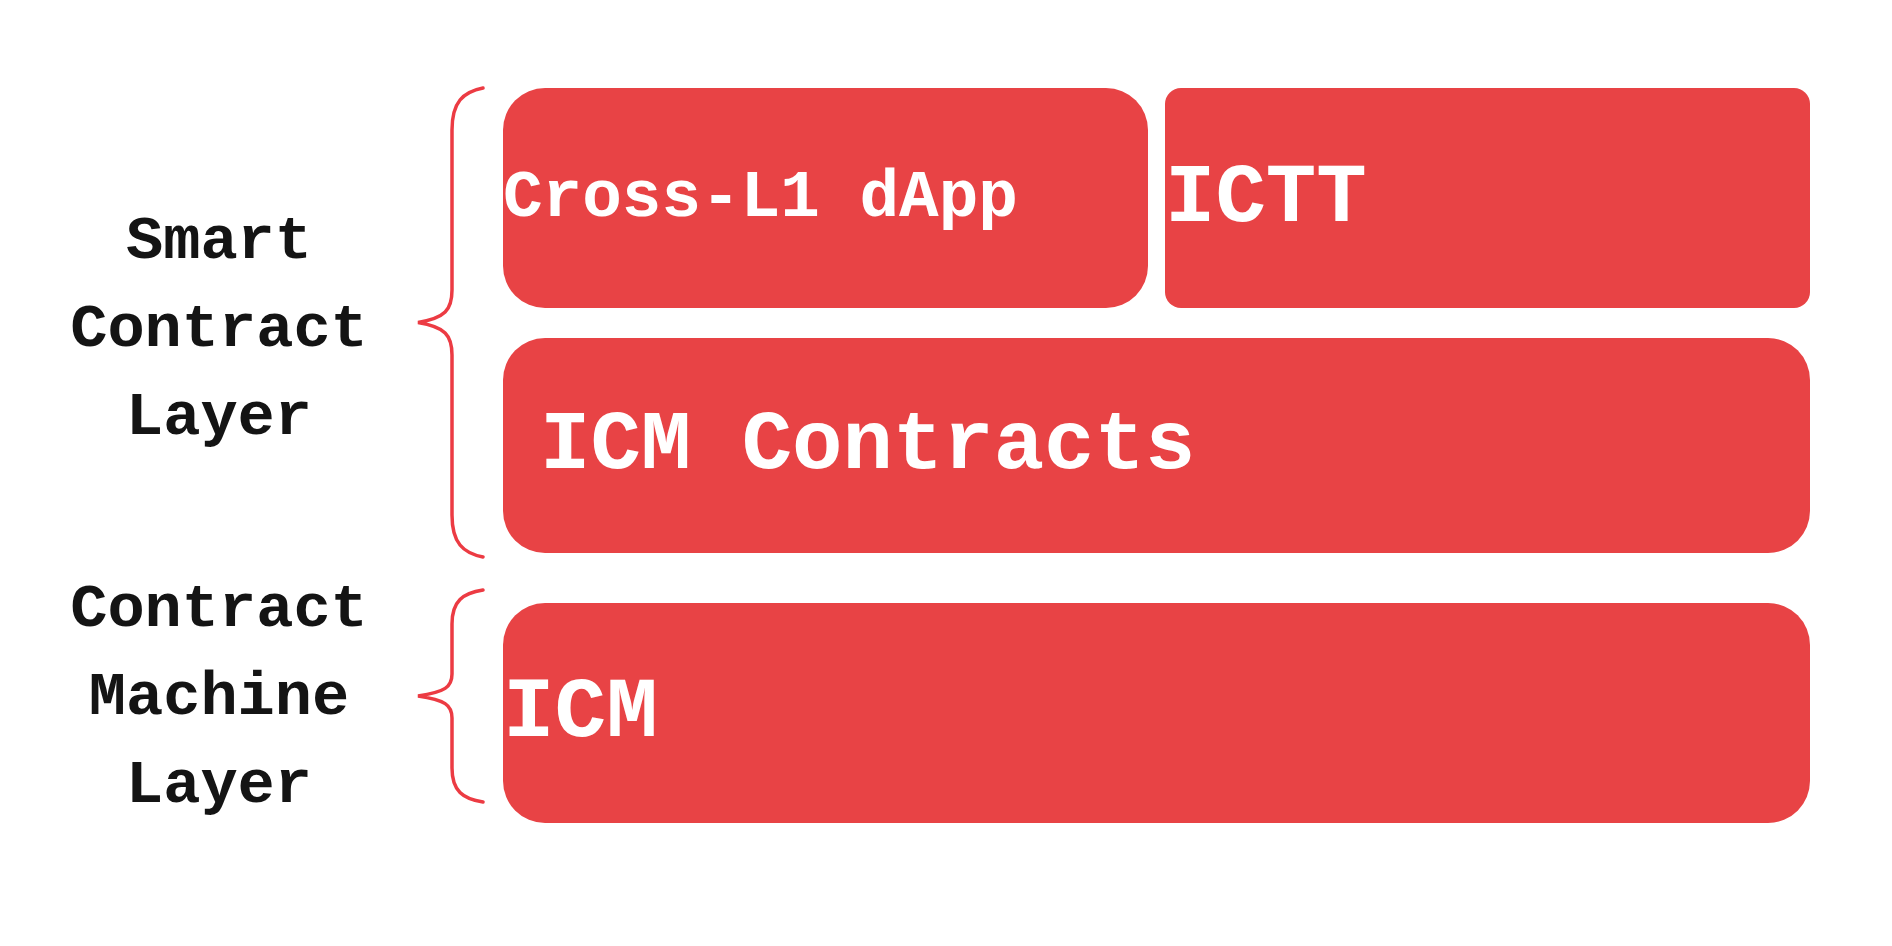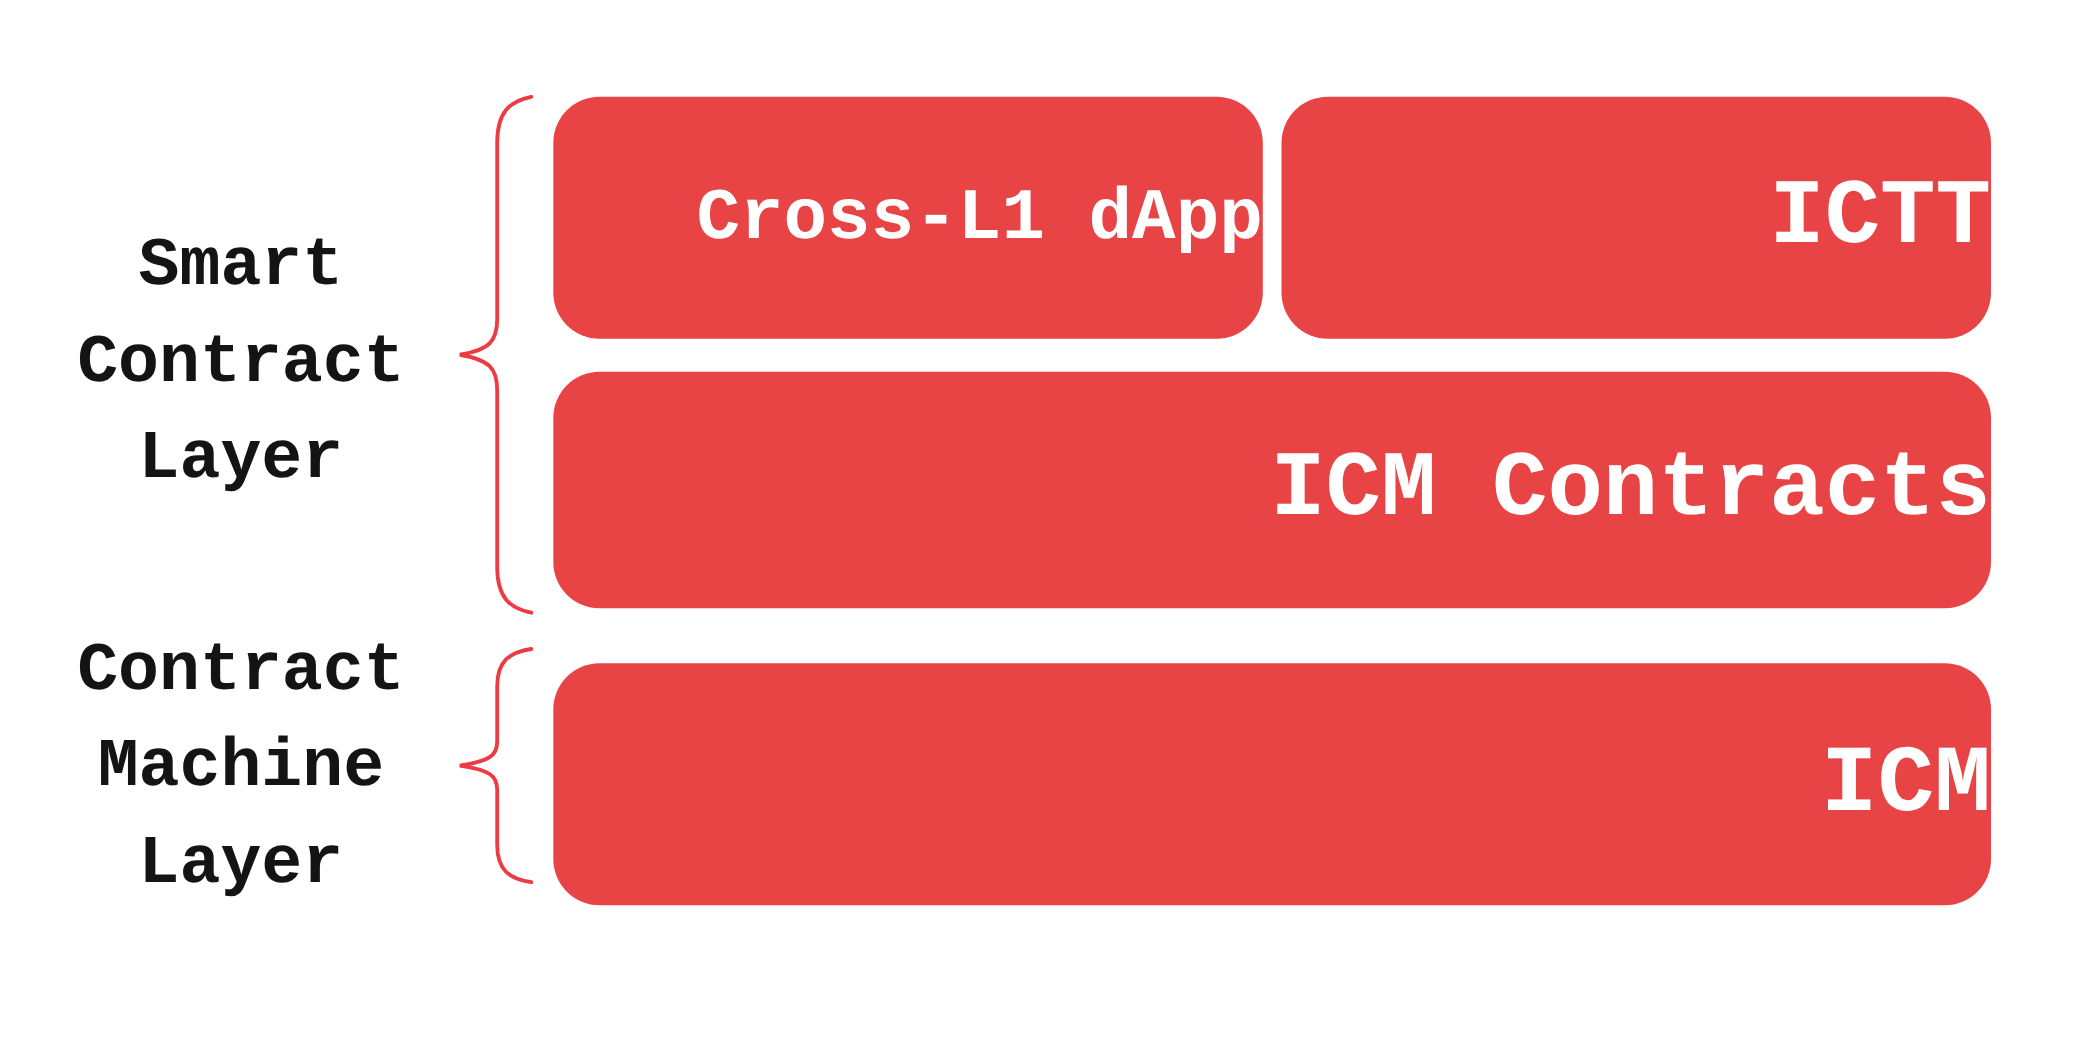--- a/index.html
+++ b/index.html
@@ -40,28 +40,28 @@
     stroke: var(--brace-red);
     stroke-width: 3.5;
     stroke-linecap: round;
   }
   .box {
     position: absolute;
     background: var(--box-red);
     border-radius: 42px;
     display: flex;
     align-items: center;
-    justify-content: flex-end;
+    justify-content: flex-start;
     color: var(--box-text);
     font-weight: bold;
     text-align: center;
   }
   .box-cross   { left: 503px;  top: 88px;  width: 645px;  height: 220px; font-size: 66px; }
-  .box-ictt    { left: 1165px; top: 88px;  width: 645px;  height: 220px; font-size: 84px; }
-  .box-icm-con { left: 503px;  top: 338px; width: 1307px; height: 215px; font-size: 84px; }
+  .box-ictt    { left: 1165px; top: 88px;  width: 645px;  height: 220px; font-size: 84px; border-radius: 16px; }
+  .box-icm-con { left: 503px;  top: 338px; width: 1307px; height: 215px; font-size: 84px; padding-left: 37px; }
   .box-icm     { left: 503px;  top: 588px; width: 1307px; height: 220px; font-size: 86px; margin-top: 15px; }
 </style>
 </head>
 <body>
 
 <div class="canvas">
 
   <div class="side-label label-1">Smart Contract Layer</div>
 
   <svg class="brace brace-1" width="70" height="473" viewBox="0 0 70 473" aria-hidden="true">

